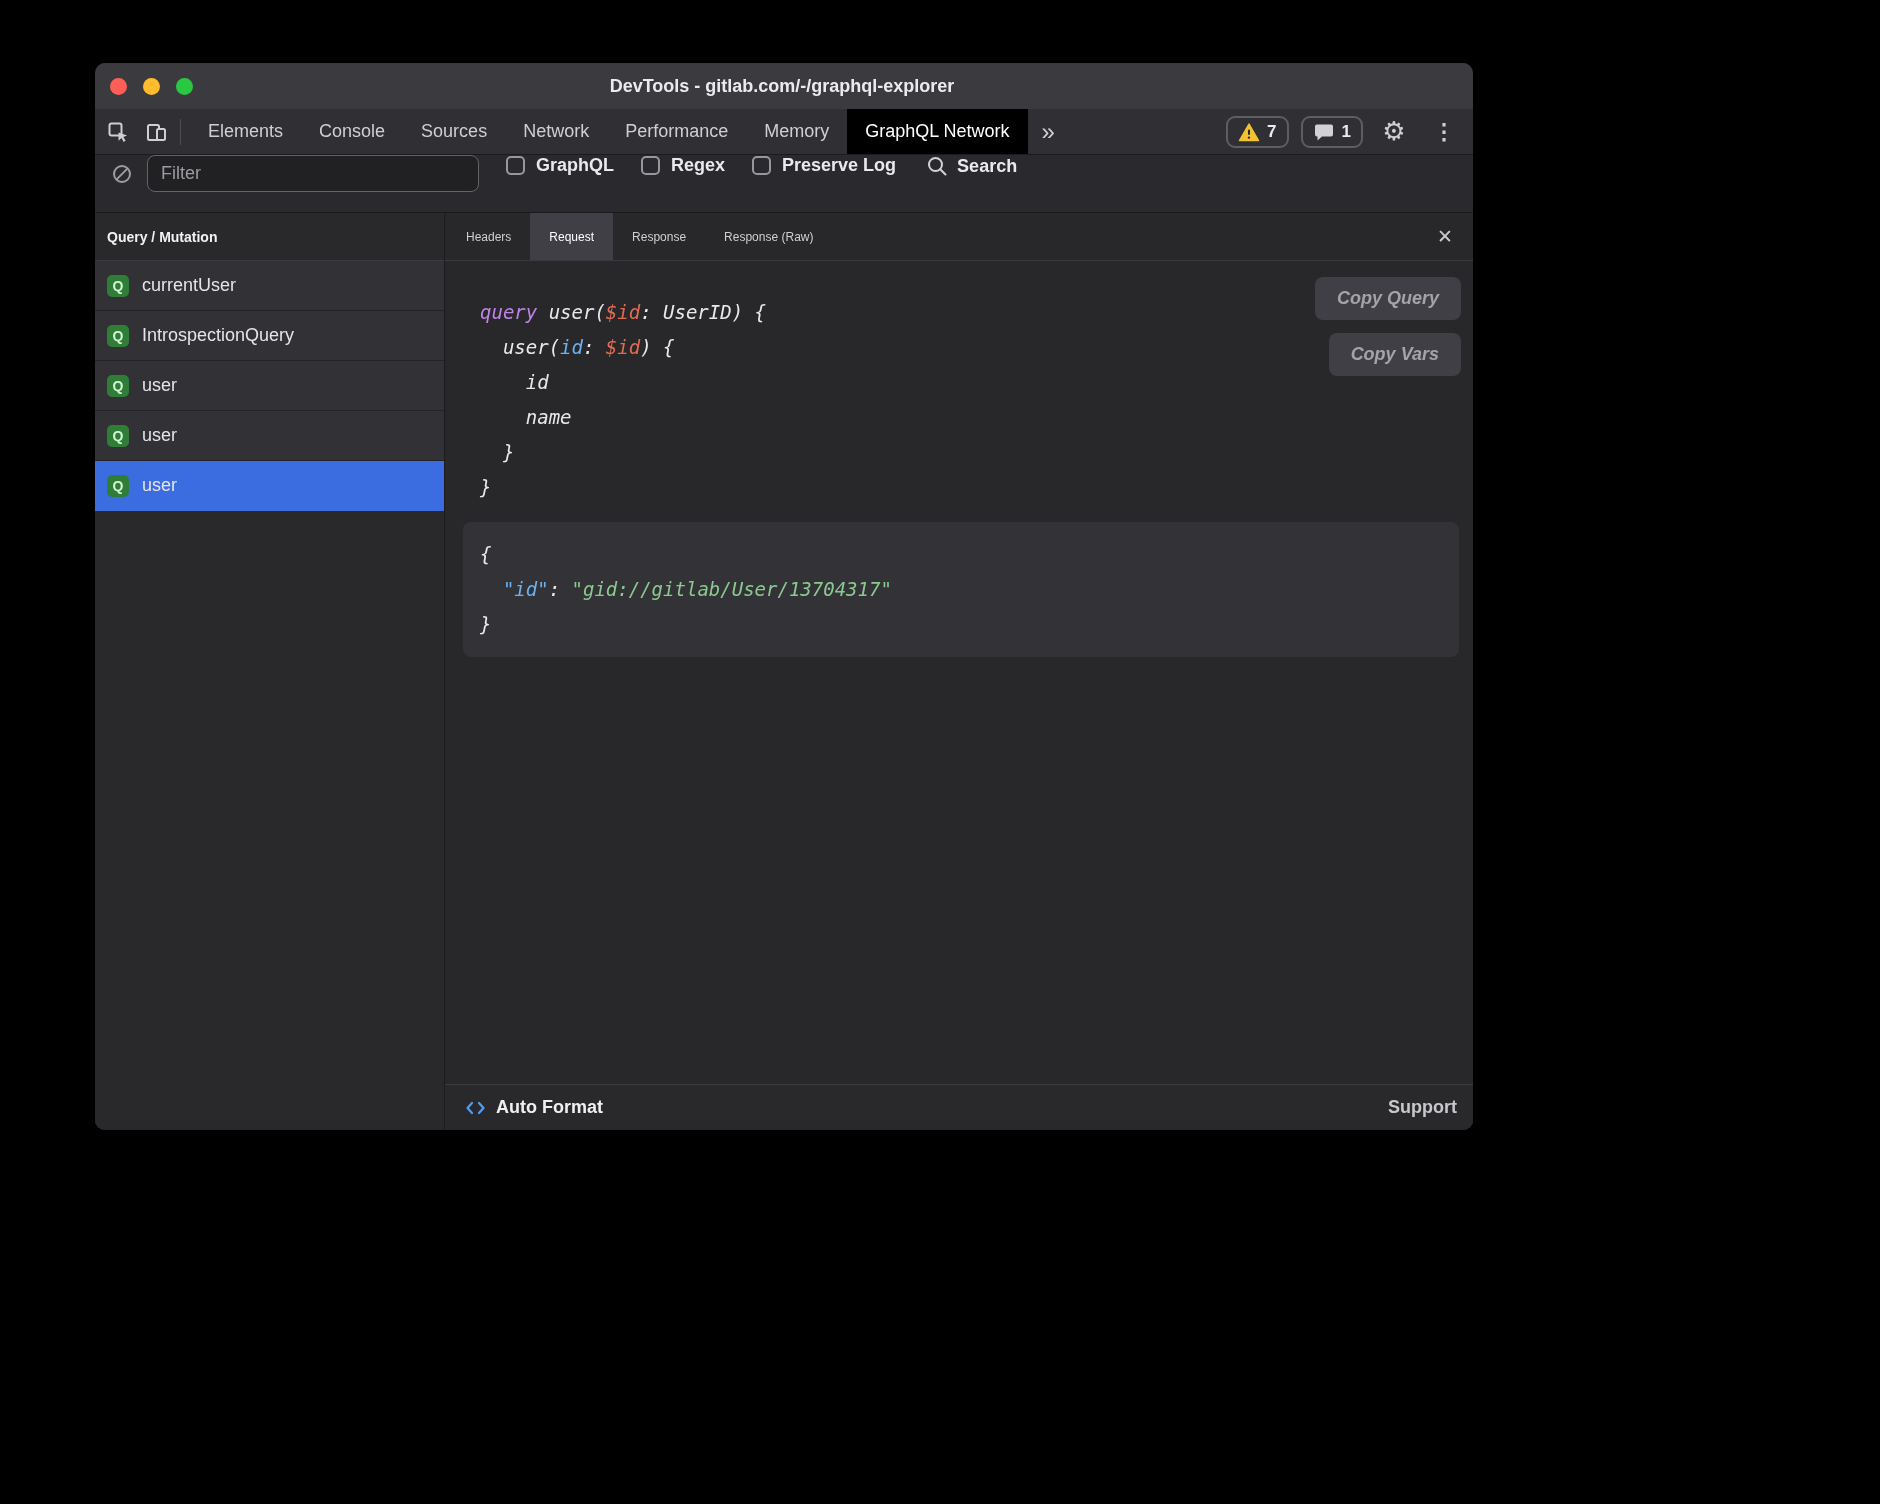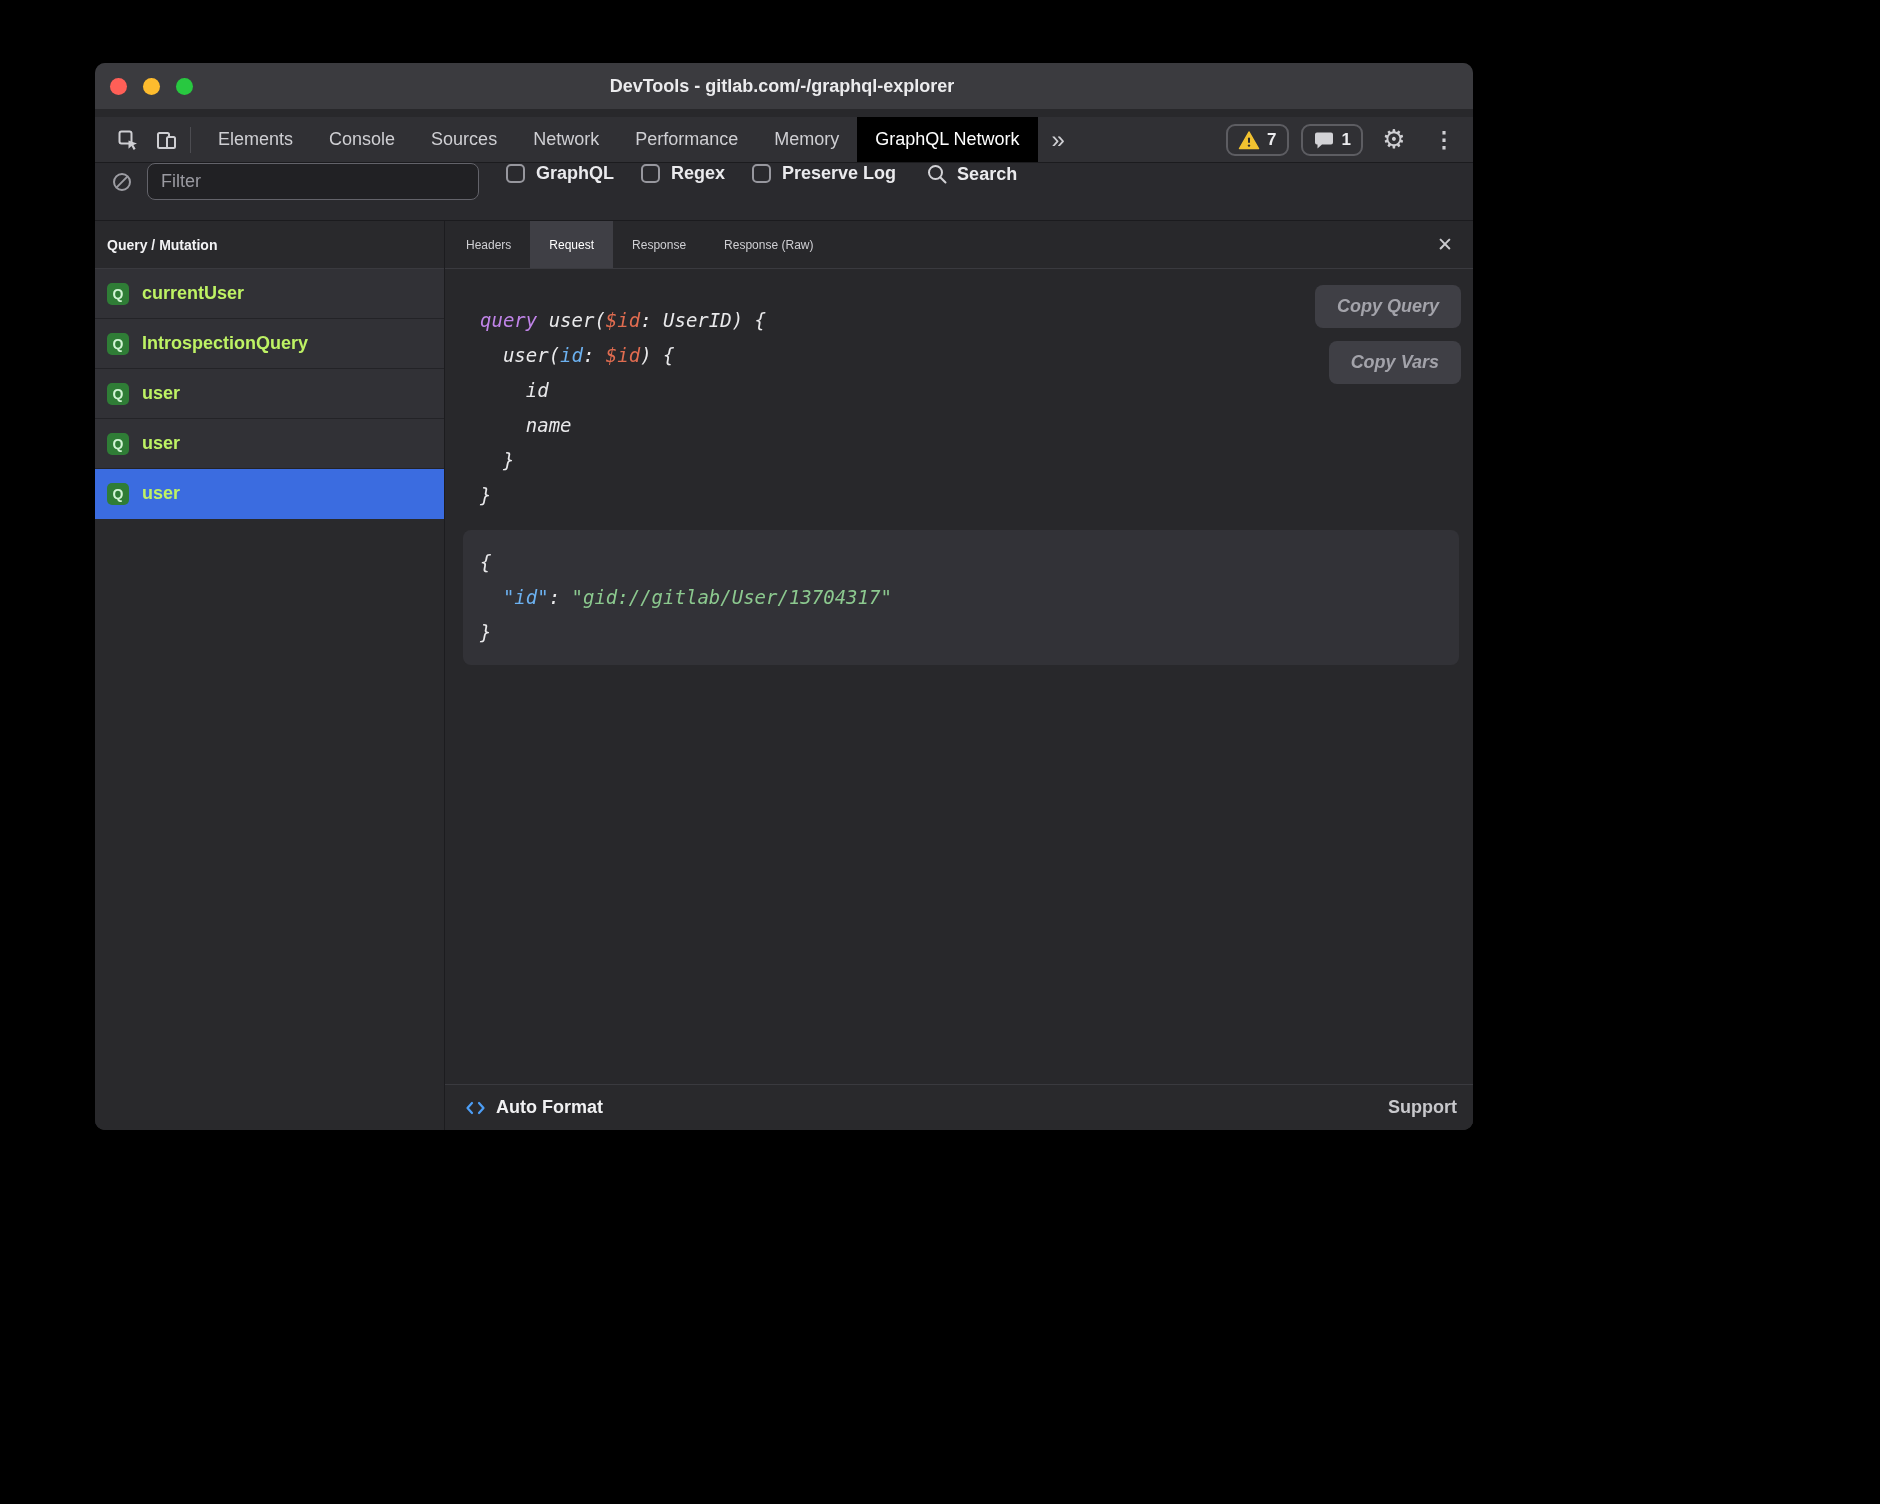--- a/index.html
+++ b/index.html
@@ -35,22 +35,21 @@
   .title {
     position:absolute; left:0; right:4px; text-align:center;
     color:#ebebed; font-size:18px; font-weight:600;
   }
 
   
   .tabbar {
     flex:0 0 46px; background:#303034;
     display:flex; align-items:center;
     border-bottom:1px solid #1b1b1e;
-    padding:0 10px 0 14px;
-    margin-top:8px;
+    padding:0 10px 0 4px;
   }
   .icon-btn {
     width:38px; height:38px; flex:0 0 auto;
     display:flex; align-items:center; justify-content:center;
     color:#cfcfd3;
   }
   .vdiv { width:1px; height:26px; background:#4c4c51; margin:0 5px; }
   .tabs { display:flex; align-items:stretch; height:100%; margin-left:4px; }
   .tab {
     display:flex; align-items:center; padding:0 18px;
@@ -111,21 +110,21 @@
     padding:0 12px; background:#313136;
     border-bottom:1px solid #232327;
   }
   .side-item.selected { background:var(--selection,#3b6ce0); border-bottom-color:var(--selection,#3b6ce0); }
   .q-badge {
     width:22px; height:22px; flex:0 0 auto; border-radius:5px;
     background:var(--badge-green,#2f7d36); color:#d2f5d5;
     font-size:14px; font-weight:700;
     display:flex; align-items:center; justify-content:center;
   }
-  .side-label { color:#bef264; font-size:18px; font-weight:700; white-space:nowrap; }
+  .side-label { color:#e5e5e5; font-size:18px; font-weight:400; white-space:nowrap; }
 
   
   .panel { flex:1; min-width:0; display:flex; flex-direction:column; background:#28282b; }
   .panel-header {
     flex:0 0 48px; display:flex; align-items:stretch;
     border-bottom:1px solid #3a3a3f; padding-left:2px;
   }
   .dtabs { display:flex; align-items:stretch; }
   .dtab { display:flex; align-items:center; padding:0 19px; color:#cfcfd3; font-size:12px; white-space:nowrap; }
   .dtab.active { background:#3f3f45; color:#fff; }

